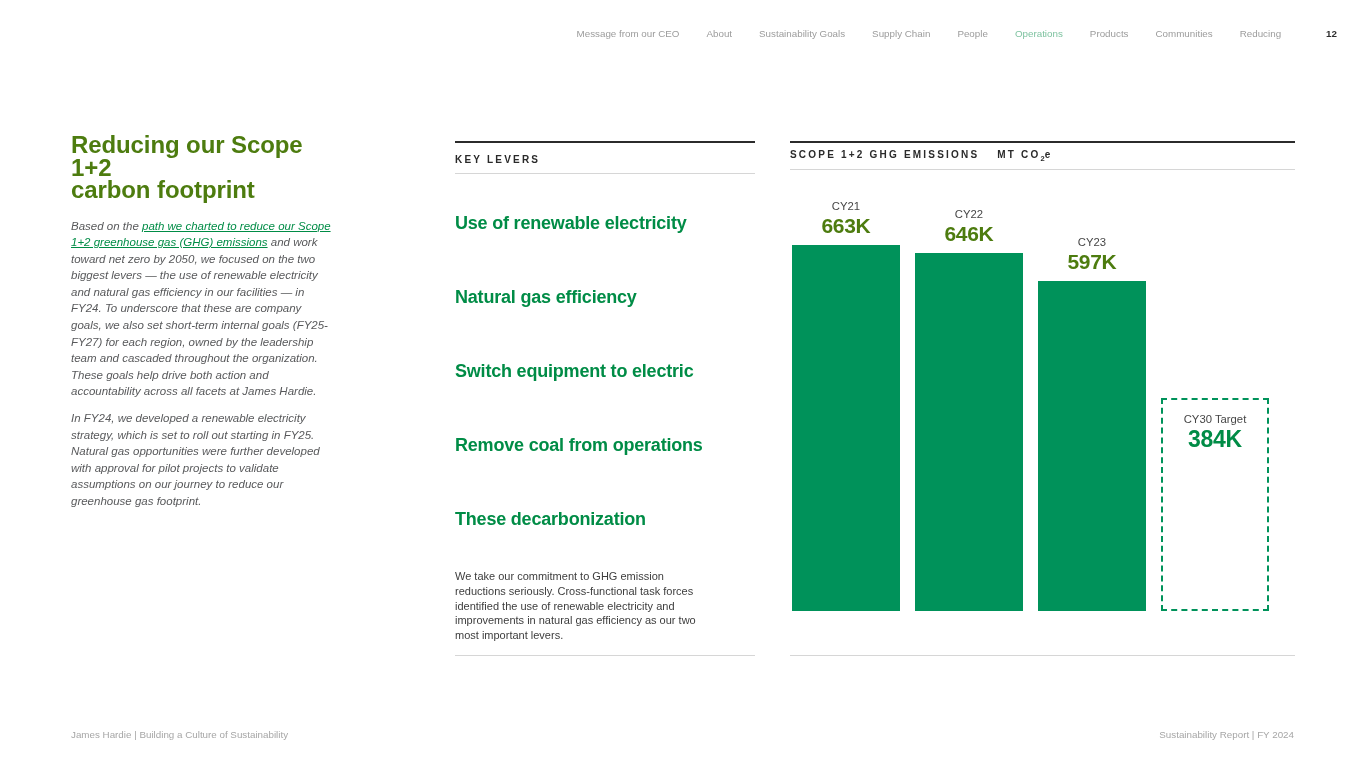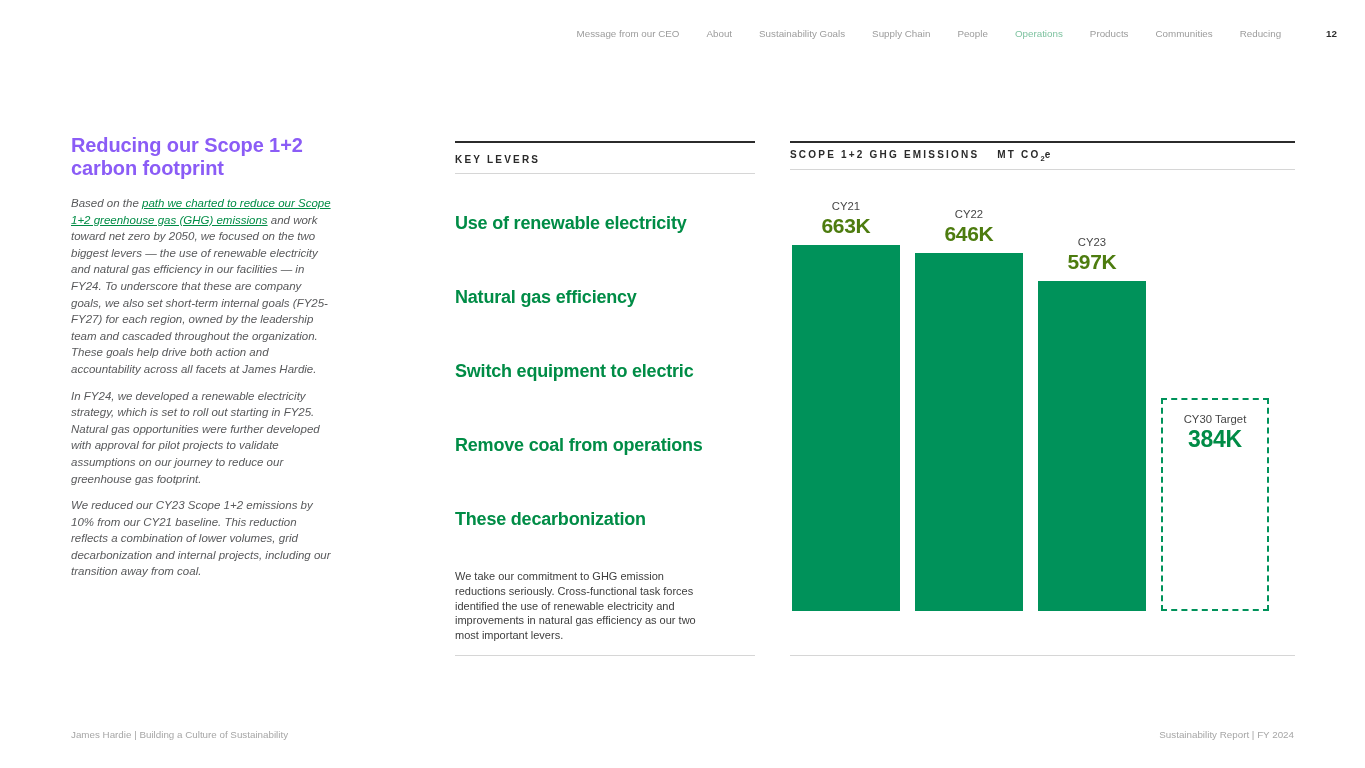--- a/index.html
+++ b/index.html
@@ -9,21 +9,21 @@
 
   
   .nav { position:absolute; top:28px; right:28px; display:flex; align-items:baseline; gap:27px;
          font-size:9.8px; color:#9c9c9c; }
   .nav .nav-item { cursor:pointer; white-space:nowrap; }
   .nav .nav-item.active { color:#7fc3a1; }
   .nav .page-num { font-weight:bold; color:#2e2e2e; margin-left:18px; }
 
   
   .article { position:absolute; left:71px; top:134px; width:263px; }
-  .article h1 { color:#8b5cf6; font-size:20px; line-height:22.5px; font-weight:bold; letter-spacing:-0.1px; }
+  .article h1 { color:#4d7c0f; font-size:24px; line-height:22.5px; font-weight:bold; letter-spacing:-0.1px; }
   .article .body-copy { margin-top:16px;font-style:italic; }
   .article p { font-size:11.5px; line-height:16.6px; color:#58595b; margin-bottom:10px; }
   .article a.inline-link { color:#008c46; text-decoration:underline; cursor:pointer; }
 
   
   .col { position:absolute; top:141px; height:515px; }
   .col-head { border-top:2px solid #2b2b2b; border-bottom:1px solid #d6d6d6; padding:6px 0 6px 0; }
   .col-head .label { font-size:10px; font-weight:bold; letter-spacing:2.2px; color:#2a2a2a; }
   .col-bottom-rule { position:absolute; left:0; right:0; bottom:0; border-top:1px solid #d6d6d6; }
 
@@ -70,21 +70,20 @@
         <span class="nav-item">Reducing</span>
       </span>
     <span class="page-num">12</span>
   </div>
 
   <div class="article">
     <h1><span>Reducing our Scope 1+2</span><br><span>carbon footprint</span></h1>
     <div class="body-copy">
       <p><span>Based on the </span><a class="inline-link">path we charted to reduce our Scope 1+2 greenhouse gas (GHG) emissions</a><span> and work toward net zero by 2050, we focused on the two biggest levers — the use of renewable electricity and natural gas efficiency in our facilities — in FY24. To underscore that these are company goals, we also set short-term internal goals (FY25-FY27) for each region, owned by the leadership team and cascaded throughout the organization. These goals help drive both action and accountability across all facets at James Hardie.</span></p>
       <p>In FY24, we developed a renewable electricity strategy, which is set to roll out starting in FY25. Natural gas opportunities were further developed with approval for pilot projects to validate assumptions on our journey to reduce our greenhouse gas footprint.</p>
-      <p>We reduced our CY23 Scope 1+2 emissions by 10% from our CY21 baseline. This reduction reflects a combination of lower volumes, grid decarbonization and internal projects, including our transition away from coal.</p>
     </div>
   </div>
 
   <div class="col levers-col">
     <div class="col-head">
       <span class="label">KEY LEVERS</span>
     </div>
     <ul class="levers" id="levers-list">
         <li>Use of renewable electricity</li>
         <li>Natural gas efficiency</li>

